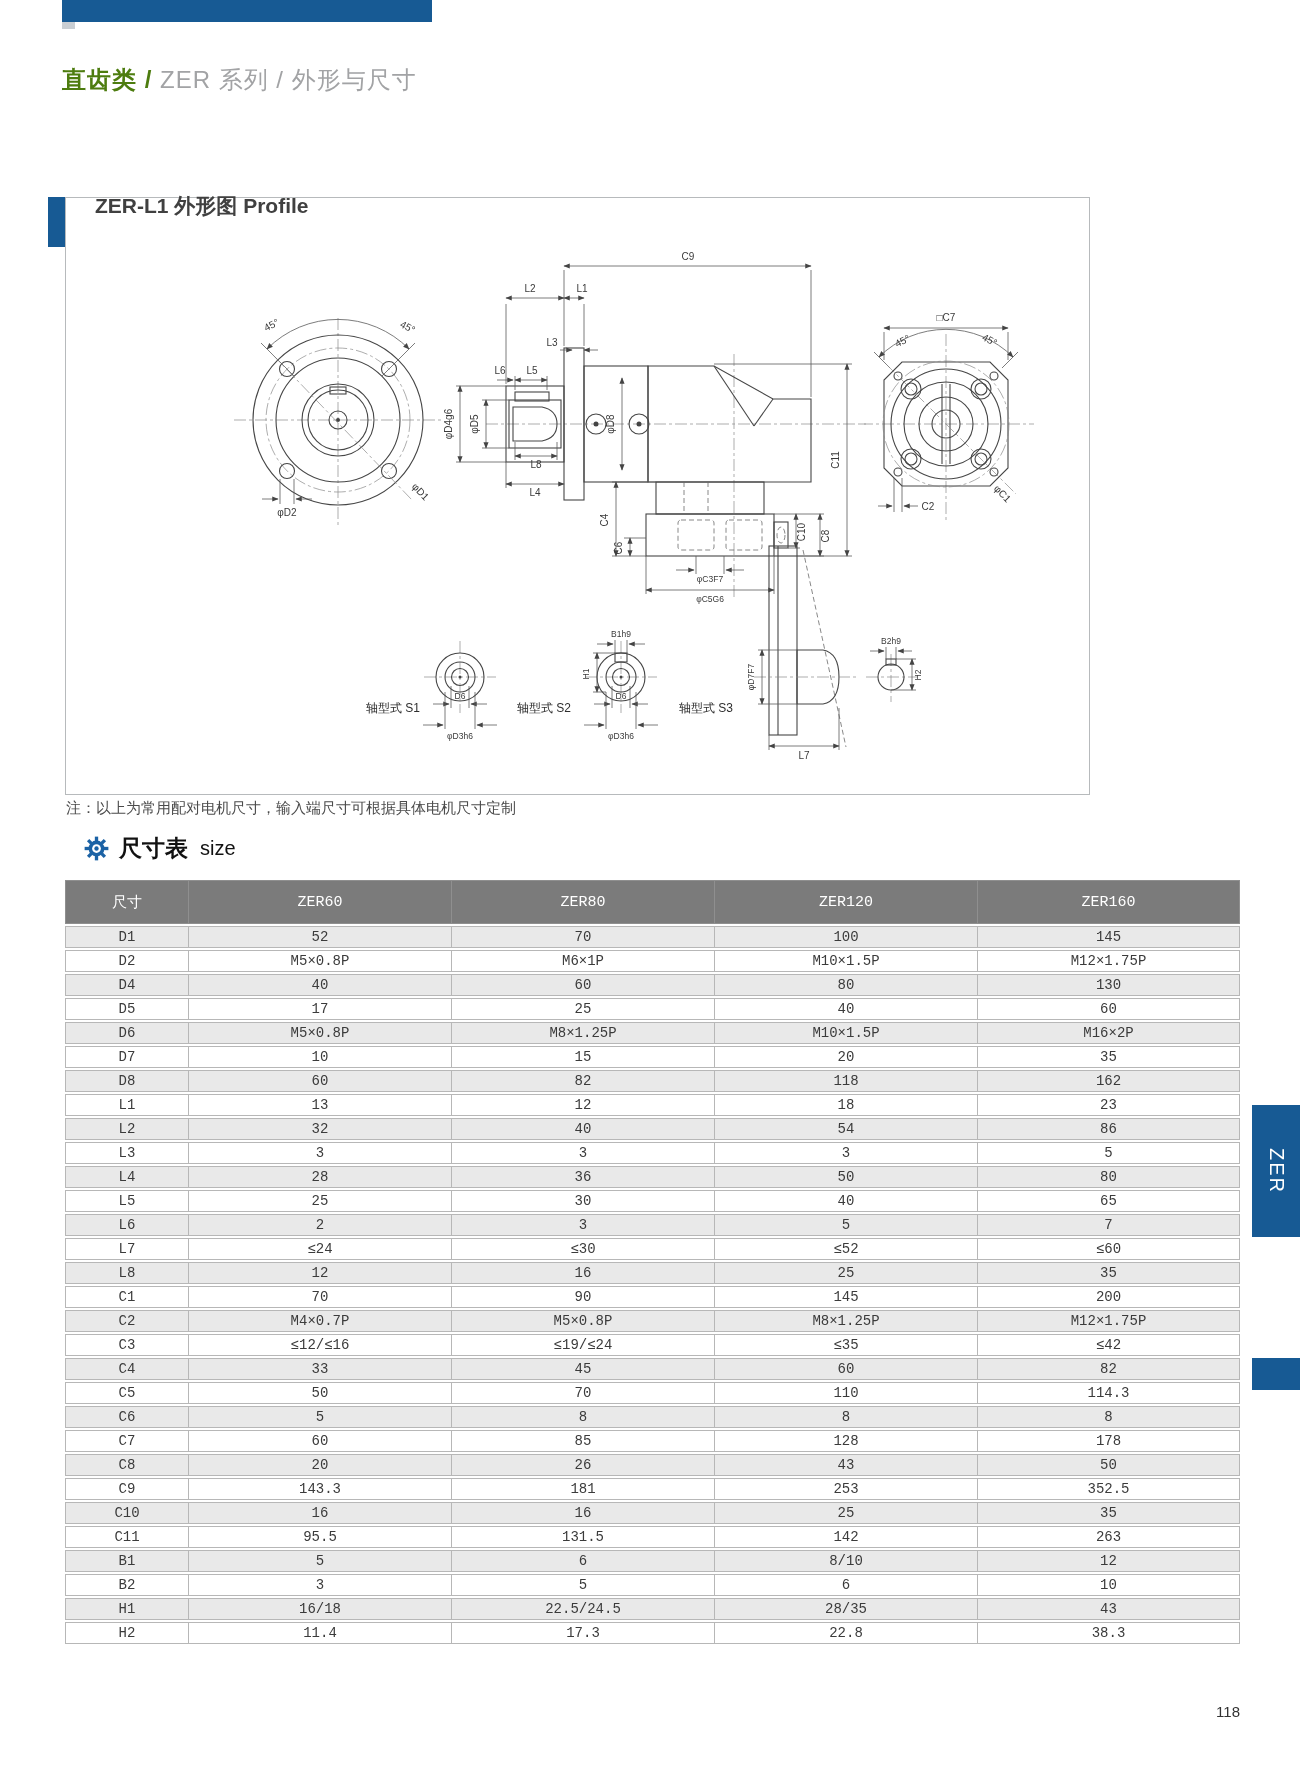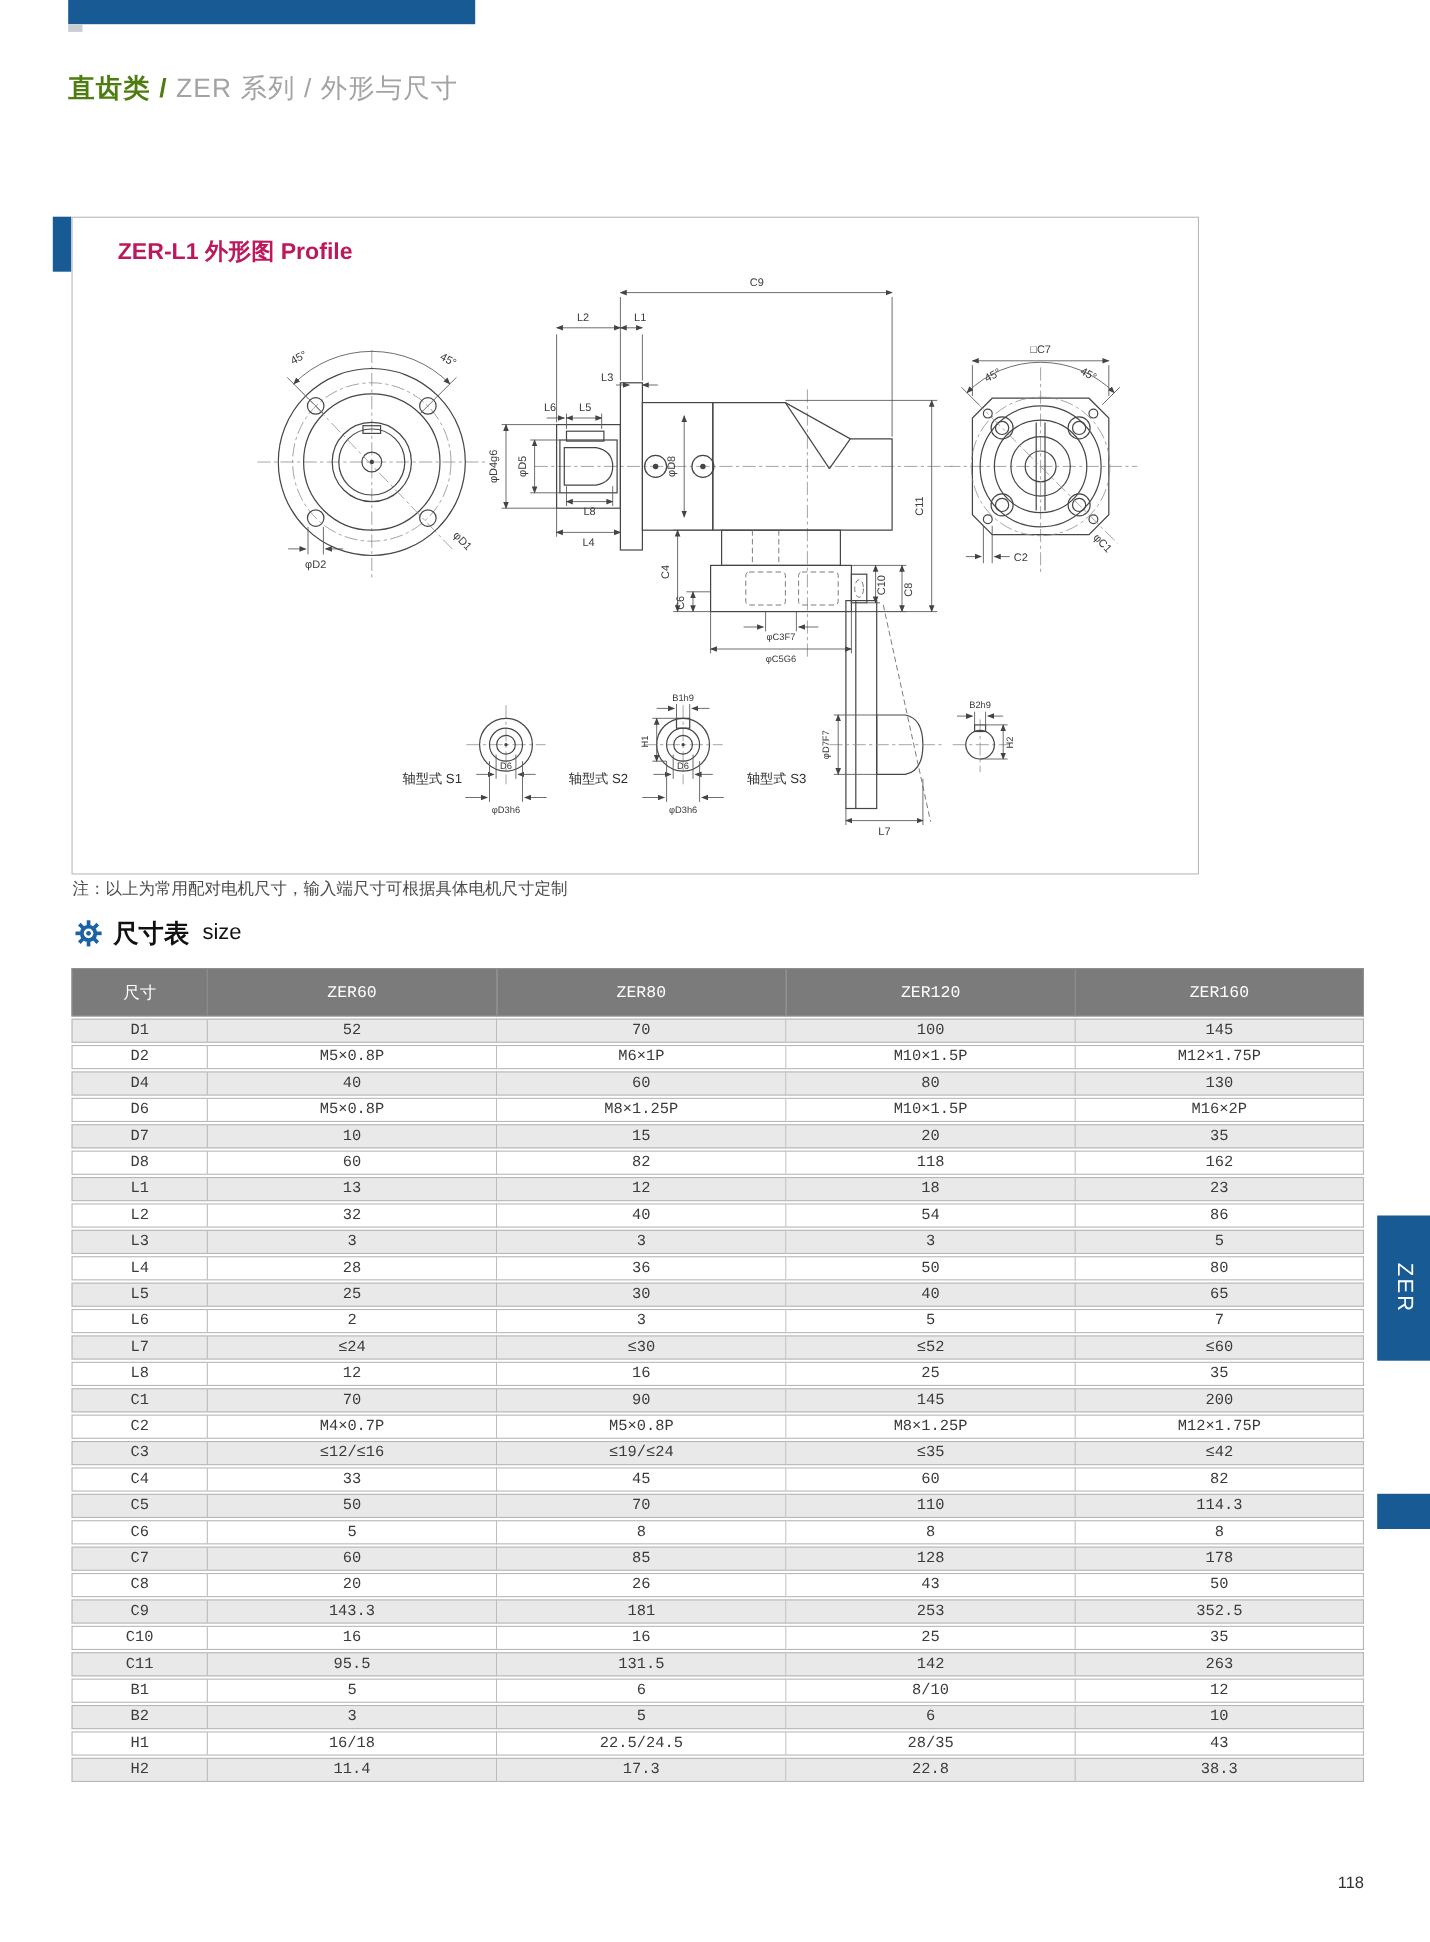--- a/index.html
+++ b/index.html
@@ -8,24 +8,24 @@
     font-family:"Liberation Sans","DejaVu Sans",sans-serif;color:#3c3c3c;
     overflow:hidden;
   }
   .top-bar{position:absolute;left:62px;top:0;width:370px;height:22px;background:#175a94;}
   .top-bar-fold{position:absolute;left:62px;top:22px;width:13px;height:7px;background:#c9ced3;}
   .breadcrumb{position:absolute;left:62px;top:64px;font-size:24px;letter-spacing:1px;}
   .breadcrumb .b1{font-weight:bold;color:#4d7c0f;}
   .breadcrumb .b2{color:#a2a3a5;}
   .panel{position:absolute;left:65px;top:197px;width:1023px;height:596px;border:1px solid #b7babc;background:#fff;}
   .panel-corner{position:absolute;left:48px;top:197px;width:17px;height:50px;background:#175a94;}
-  .panel-title{position:absolute;left:95px;top:214px;font-size:21px;font-weight:bold;color:#be185d;margin-left:12px;}
+  .panel-title{position:absolute;left:95px;top:192px;font-size:21px;font-weight:bold;color:#404040;}
   .drawing-svg{position:absolute;left:0;top:0;width:1023px;height:596px;}
   .note{position:absolute;left:66px;top:799px;font-size:15px;color:#4c4c4c;}
-  .section-header{position:absolute;left:68px;top:833px;display:flex;align-items:center;gap:10px;}
+  .section-header{position:absolute;left:84px;top:833px;display:flex;align-items:center;gap:10px;}
   .section-header .zh{font-size:23px;font-weight:bold;color:#111;}
   .section-header .en{font-size:20px;color:#111;margin-left:2px;}
   table.size-table{
     position:absolute;left:65px;top:878px;width:1175px;
     border-collapse:separate;border-spacing:0 2px;font-size:14px;color:#3b3b3b;
     table-layout:fixed;
     font-family:Liberation Mono, monospace;
   }
   table.size-table th{
     background:#7b7b7b;color:#ffffff;font-weight:normal;font-size:15px;height:40px;
@@ -387,20 +387,27 @@
         <td>M12×1.75P</td>
       </tr>
       <tr>
         <td>D4</td>
         <td>40</td>
         <td>60</td>
         <td>80</td>
         <td>130</td>
       </tr>
       <tr>
+        <td>D5</td>
+        <td>17</td>
+        <td>25</td>
+        <td>40</td>
+        <td>60</td>
+      </tr>
+      <tr>
         <td>D6</td>
         <td>M5×0.8P</td>
         <td>M8×1.25P</td>
         <td>M10×1.5P</td>
         <td>M16×2P</td>
       </tr>
       <tr>
         <td>D7</td>
         <td>10</td>
         <td>15</td>

